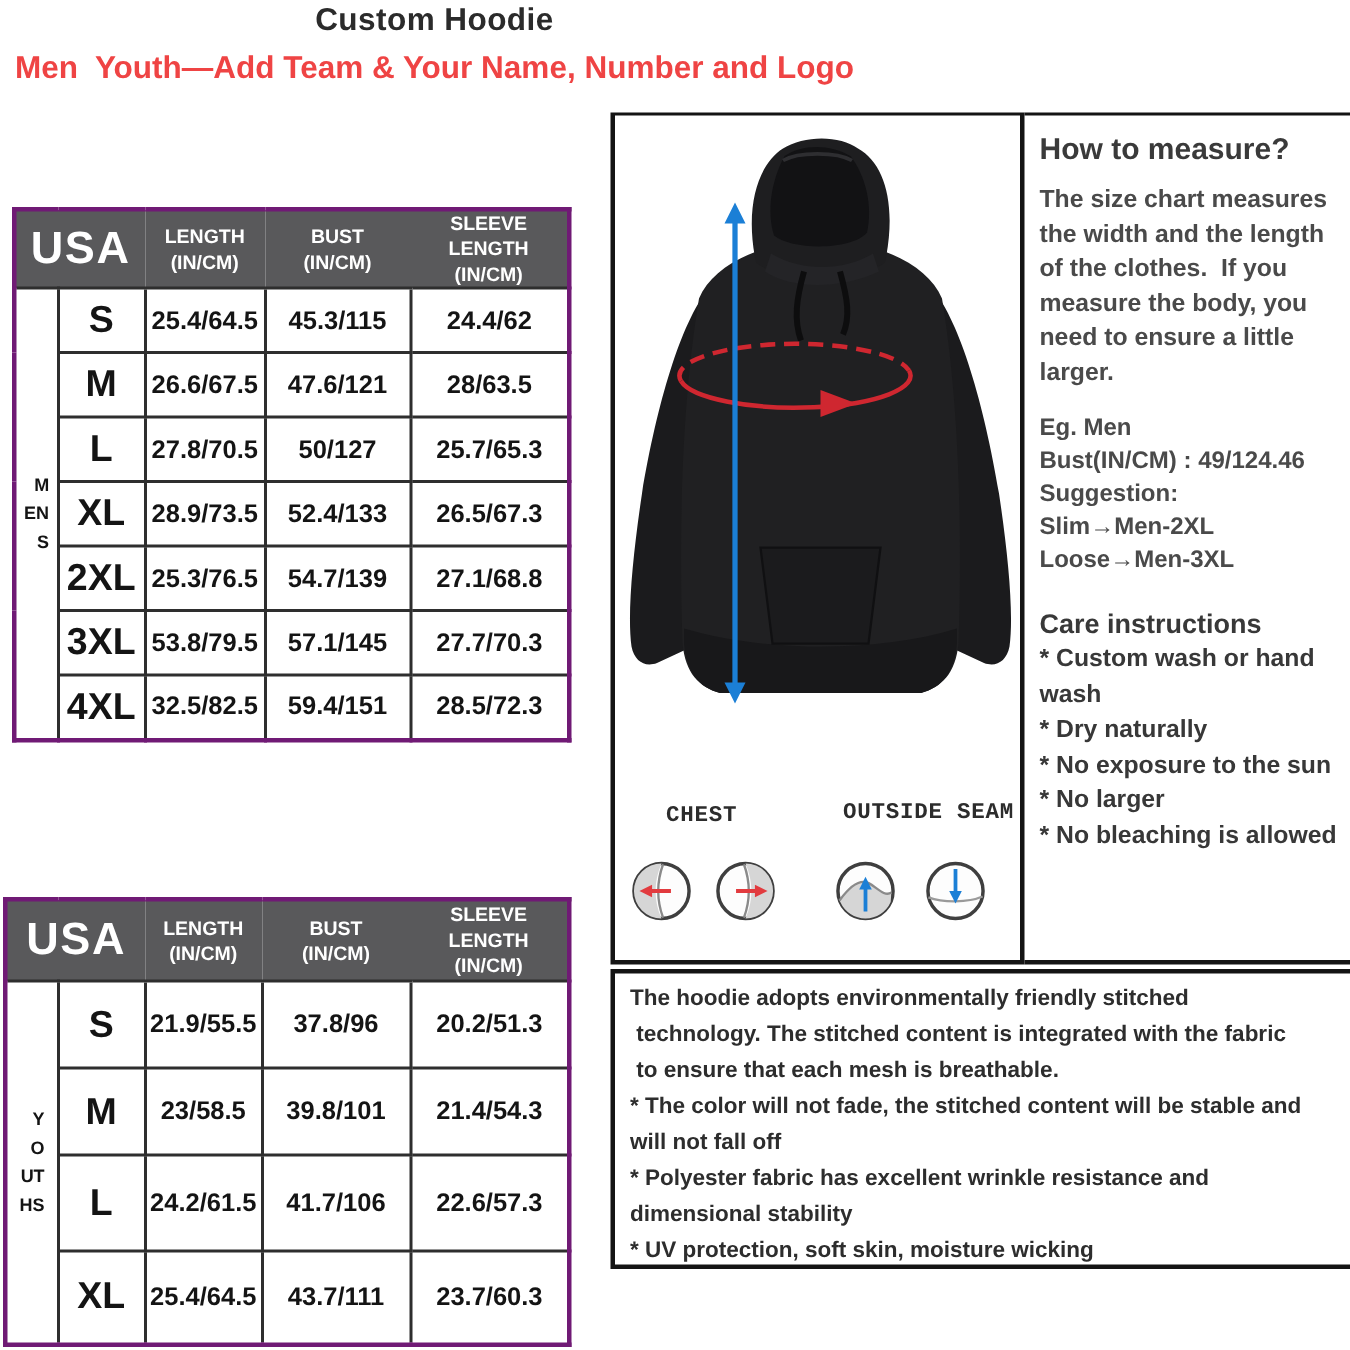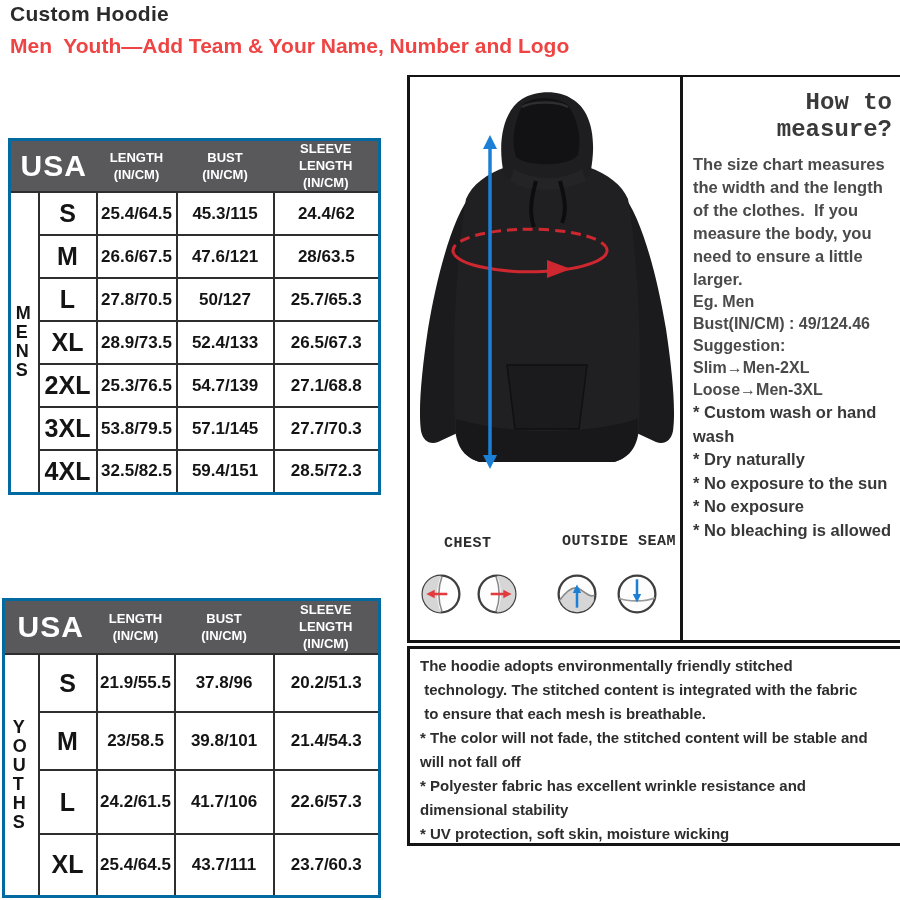--- a/index.html
+++ b/index.html
@@ -2,67 +2,67 @@
 <html style="--table_header_bg: #59595b; --accent_red: #cf2730; --accent_blue: #1b7fd6;"><head>
 <meta charset="utf-8">
 <style>
   html,body { margin:0; padding:0; background:#fff; }
   #root {
     position:relative; width:900px; height:900px; background:#fff;
     font-family:"Liberation Sans", sans-serif; overflow:hidden; color:#222;
   }
 
   
-  .page-header { position:absolute; left:10px; top:2px; }
+  .page-header { position:absolute; left:10px; top:2px;text-align:center; }
   .title   { font-size:21px; font-weight:bold; color:#2b2b2b; letter-spacing:.3px; }
   .subtitle{ font-size:21px; font-weight:bold; color:#ef4444; margin-top:8px; white-space:pre; }
 
   
   .size-table { position:absolute; border-collapse:collapse; table-layout:fixed; background:#fff;
-                border:3px solid #0369a1; }
+                border:3px solid #701a75; }
   .size-table.mens   { left:8px; top:138px; width:370px; }
   .size-table.youths { left:2px; top:598px; width:376px; }
   .size-table td { border:2px solid #2e2e2e; text-align:center; font-weight:bold; color:#141414;
                    font-size:17px; vertical-align:middle; padding:0; }
   .size-table thead th { background:var(--table_header_bg,#59595b); color:#fff; border:none;
                          border-bottom:2px solid #2e2e2e; text-align:center; vertical-align:middle; padding:0; }
   .size-table.mens thead th { height:50px; }
   .size-table.youths thead th { height:52px; }
   .size-table.mens tbody tr { height:43px; }
   .size-table.youths tbody tr { height:58px; }
   .size-table.youths tbody tr:nth-child(3) { height:64px; }
   .size-table.youths tbody tr:nth-child(4) { height:62px; }
   th.usa { font-size:30px; font-weight:bold; letter-spacing:1px; }
   .col-name { display:block; font-size:13px; font-weight:bold; line-height:1.3; }
   .col-unit { display:block; font-size:13px; font-weight:bold; line-height:1.2; }
   td.size-cell { font-size:25px; }
   td.group-cell { background:#fff; }
-  .vlabel { width:17px; margin:0 auto; font-size:18px; font-weight:bold; line-height:19px;
-            word-break:break-all; text-align:left; color:#141414; }
+  .vlabel { width:17px; margin:0 auto; font-size:12px; font-weight:bold; line-height:19px;
+            word-break:break-all; text-align:right; color:#141414; }
 
   
   .hoodie-box { position:absolute; left:407px; top:75px; width:276px; height:568px;
                 border:3px solid #141414; border-top-width:2px; box-sizing:border-box; background:#fff;font-family:Liberation Mono, monospace; }
   .hoodie-svg { position:absolute; left:0; top:0; }
   .diag-label { position:absolute; font-size:15px; font-weight:bold; color:#2c2c2c; letter-spacing:.5px; }
   .chest-label { left:34px;  top:458px; }
   .seam-label  { left:152px; top:456px; }
   .micon { position:absolute; width:42px; height:42px; }
   .micon.i1 { left:10px;  top:496px; }
   .micon.i2 { left:66px;  top:496px; }
   .micon.i3 { left:146px; top:496px; }
   .micon.i4 { left:206px; top:496px; }
 
   
   .measure-panel { position:absolute; left:683px; top:75px; width:217px; height:568px;
                    border-top:2px solid #141414; border-bottom:3px solid #141414;
                    box-sizing:border-box; padding:12px 8px 0 10px; }
-  .mp-heading { text-align:right; font-size:24px; font-weight:bold; color:#3a3a3a; margin-bottom:10px;font-family:Liberation Mono, monospace; }
+  .mp-heading { text-align:left; font-size:20px; font-weight:bold; color:#3a3a3a; margin-bottom:10px; }
   .mp-body    { font-size:16.5px; font-weight:bold; color:#4a4a4a; line-height:23px; white-space:pre-wrap; }
-  .mp-example { }
+  .mp-example { margin-top:15px; }
   .mp-example div { font-size:16px; font-weight:bold; color:#4a4a4a; line-height:22px; }
   .mp-care-heading { margin-top:19px; font-size:18px; font-weight:bold; color:#383838; line-height:24px; }
   .care-item { font-size:16.5px; font-weight:bold; color:#383838; line-height:23.5px; }
 
   
   .footer-box { position:absolute; left:407px; top:646px; width:505px; height:200px;
                 border:3px solid #141414; box-sizing:border-box; padding:5px 6px 0 10px; }
   .footer-box div { font-size:15px; font-weight:bold; color:#2d2d2d; line-height:24px; white-space:pre; }
 </style>
 </head>
@@ -269,24 +269,25 @@
   <div class="measure-panel">
     <div class="mp-heading">How to measure?</div>
     <div class="mp-body">The size chart measures the width and the length of the clothes.  If you measure the body, you need to ensure a little larger.</div>
     <div class="mp-example">
       <div>Eg. Men</div>
       <div>Bust(IN/CM) : 49/124.46</div>
       <div>Suggestion:</div>
       <div>Slim→Men-2XL</div>
       <div>Loose→Men-3XL</div>
     </div>
+    <div class="mp-care-heading">Care instructions</div>
     <div class="care-item">* Custom wash or hand wash</div>
     <div class="care-item">* Dry naturally</div>
     <div class="care-item">* No exposure to the sun</div>
-    <div class="care-item">* No exposure</div>
+    <div class="care-item">* No larger</div>
     <div class="care-item">* No bleaching is allowed</div>
   </div>
 
   <div class="footer-box">
     <div>The hoodie adopts environmentally friendly stitched</div>
     <div> technology. The stitched content is integrated with the fabric</div>
     <div> to ensure that each mesh is breathable.</div>
     <div>* The color will not fade, the stitched content will be stable and</div>
     <div>will not fall off</div>
     <div>* Polyester fabric has excellent wrinkle resistance and</div>

